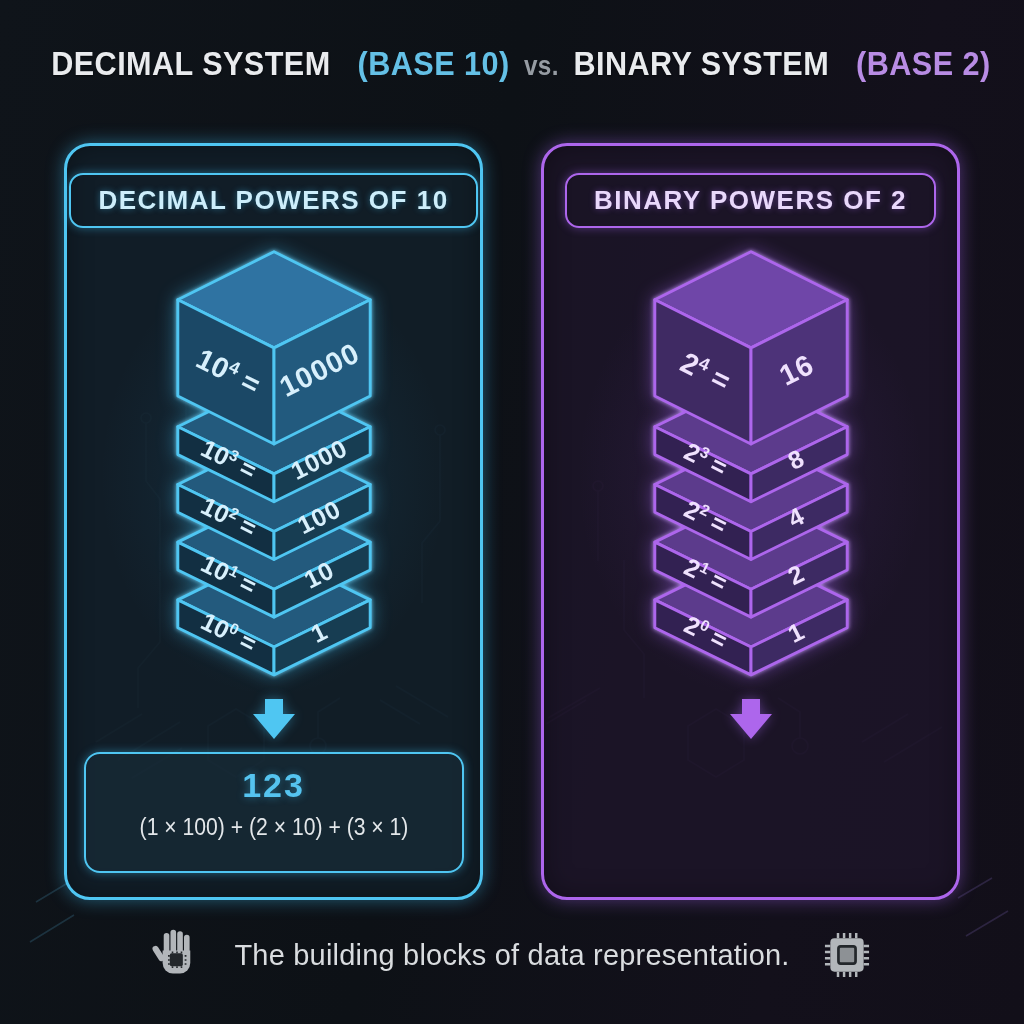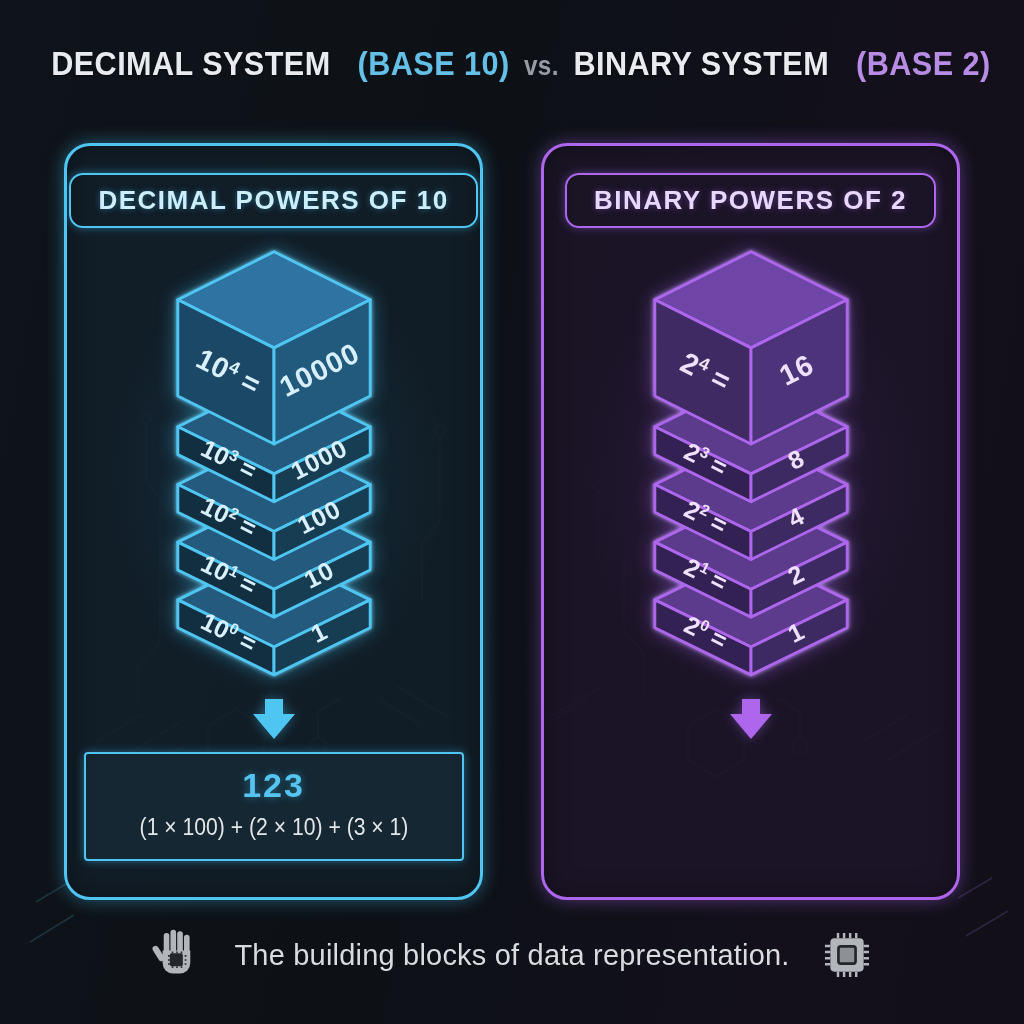--- a/index.html
+++ b/index.html
@@ -39,23 +39,23 @@
   }
   .stack-svg{
     width:404px;height:452px;margin-top:16px;position:relative;z-index:1;
     filter:drop-shadow(0 0 2px var(--glow-strong)) drop-shadow(0 0 9px var(--glow));
   }
   .down-arrow{
     width:46px;height:42px;margin-top:2px;
     filter:drop-shadow(0 0 6px var(--glow));
   }
   .result-box{
-    margin-top:12px;width:356px;border:2.5px solid var(--accent);border-radius:4px;
+    margin-top:12px;width:356px;border:2.5px solid var(--accent);border-radius:16px;
     background:var(--box-bg);box-shadow:0 0 10px var(--glow);
-    padding:12px 10px 16px;text-align:center;position:relative;z-index:1;
+    padding:12px 10px 28px;text-align:center;position:relative;z-index:1;
   }
   .result-number{font-size:34px;font-weight:bold;color:var(--number);letter-spacing:2px;text-shadow:0 0 8px var(--glow);}
   .box-lines{margin-top:6px;color:#e3e7ea;transform:scaleX(0.92);transform-origin:center;}
   .box-line{line-height:1.4;white-space:nowrap;}
   .panel-decimal .box-line{font-size:23px;}
   .panel-binary .box-line{font-size:20px;}
   
   .footer{
     position:absolute;top:928px;left:0;width:1024px;display:flex;
     align-items:center;justify-content:center;gap:30px;z-index:2;

